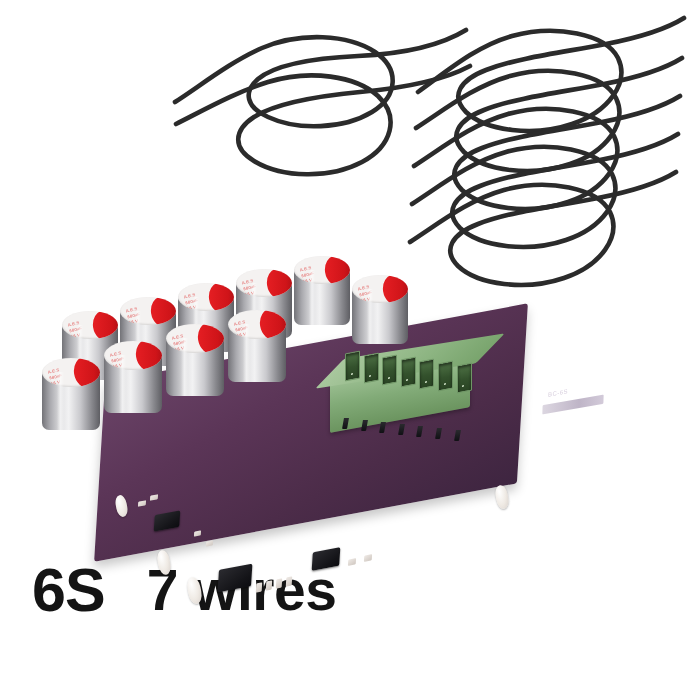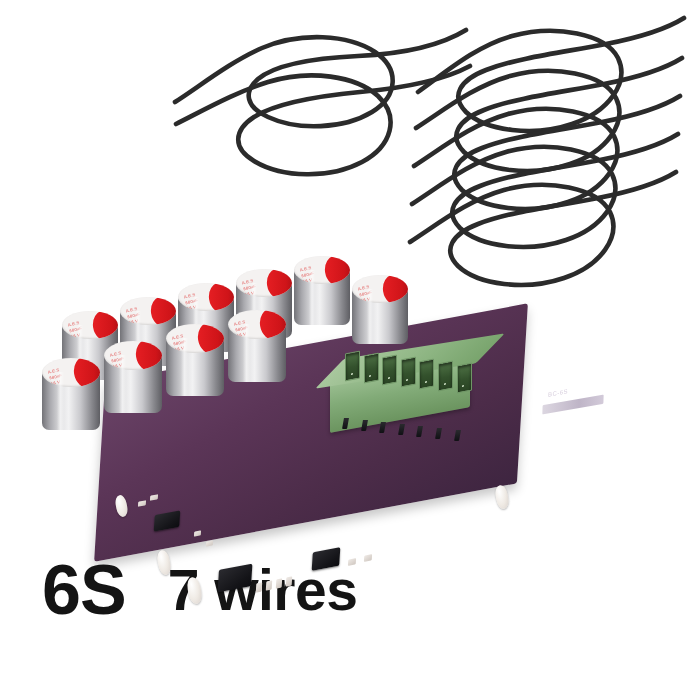--- a/index.html
+++ b/index.html
@@ -161,23 +161,23 @@
     transform:skewX(-10deg);
     border-radius:0 0 1px 1px;
   }
 
   
   .caption{
     position:absolute;left:0;top:545px;width:700px;height:90px;
     display:flex;align-items:center;
   }
   .cap-6s{
-    font-size:70px;font-weight:bold;color:#141414;
+    font-size:61px;font-weight:bold;color:#141414;
     letter-spacing:-1px;line-height:1;
-    margin-left:42px;
+    margin-left:32px;
     font-family:"Liberation Sans", sans-serif;
   }
   .cap-wires{
     font-size:57px;font-weight:bold;color:#141414;
     letter-spacing:-0.5px;line-height:1;
     margin-left:42px;
     font-family:"Liberation Sans", sans-serif;
   }
 </style>
 </head>

